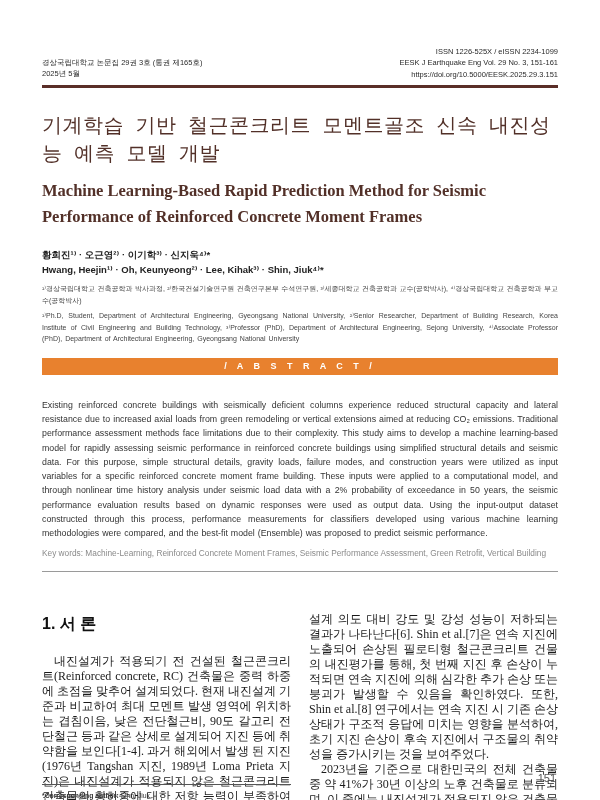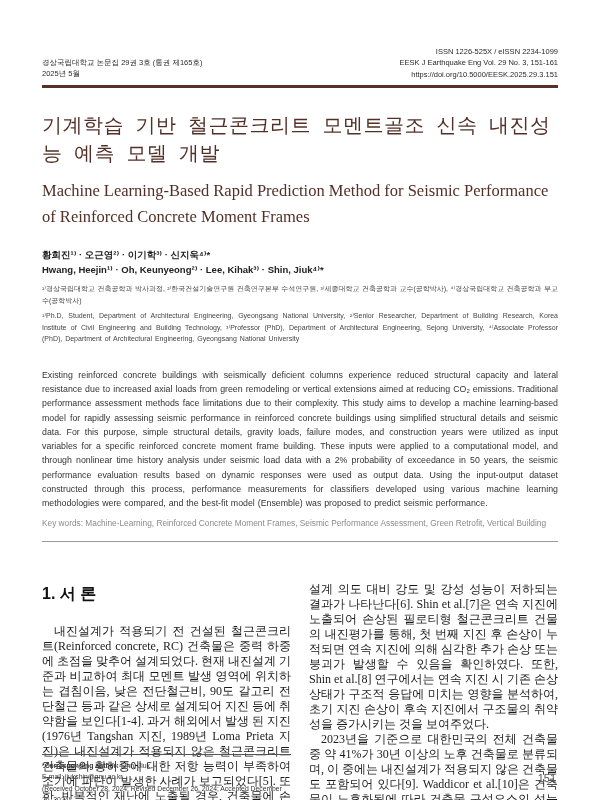--- a/index.html
+++ b/index.html
@@ -22,21 +22,21 @@
   
   .title-kr {
     margin-top:23px;
     font-family:"Liberation Serif","DejaVu Serif",serif;
     font-size:20px; line-height:28px; font-weight:500;
     color:#523028; word-spacing:0.30em; letter-spacing:0.5px;
   }
   .title-en {
     margin-top:11px;
     font-family:"Liberation Serif","DejaVu Serif",serif;
-    font-size:16.5px; line-height:26px; font-weight:400;
+    font-size:16.5px; line-height:26px; font-weight:700;
     color:#523028;
   }
 
   
   .authors { margin-top:17px; }
   .author-line-kr, .author-line-en { font-size:9.5px; font-weight:bold; color:#222; line-height:1.6; }
   .affil-kr { margin-top:6px; font-size:7px; line-height:1.65; color:#444; text-align:justify; }
   .affil-en { margin-top:4px; font-size:7px; line-height:1.65; color:#444; text-align:justify; word-spacing:1px; }
 
   
@@ -97,20 +97,21 @@
   <h1 class="title-kr">기계학습 기반 철근콘크리트 모멘트골조 신속 내진성능 예측 모델 개발</h1>
   <h2 class="title-en">Machine Learning-Based Rapid Prediction Method for Seismic Performance of Reinforced Concrete Moment Frames</h2>
 
   <div class="authors">
     <div class="author-line-kr">황희진¹⁾ · 오근영²⁾ · 이기학³⁾ · 신지욱⁴⁾*</div>
     <div class="author-line-en">Hwang, Heejin¹⁾ · Oh, Keunyeong²⁾ · Lee, Kihak³⁾ · Shin, Jiuk⁴⁾*</div>
     <div class="affil-kr">¹⁾경상국립대학교 건축공학과 박사과정, ²⁾한국건설기술연구원 건축연구본부 수석연구원, ³⁾세종대학교 건축공학과 교수(공학박사), ⁴⁾경상국립대학교 건축공학과 부교수(공학박사)</div>
     <div class="affil-en">¹⁾Ph.D, Student, Department of Architectural Engineering, Gyeongsang National University, ²⁾Senior Researcher, Department of Building Research, Korea Institute of Civil Engineering and Building Technology, ³⁾Professor (PhD), Department of Architectural Engineering, Sejong University, ⁴⁾Associate Professor (PhD), Department of Architectural Engineering, Gyeongsang National University</div>
   </div>
 
+  <div class="abstract-bar">/  A B S T R A C T  /</div>
   <p class="abstract-body">Existing reinforced concrete buildings with seismically deficient columns experience reduced structural capacity and lateral resistance due to increased axial loads from green remodeling or vertical extensions aimed at reducing CO₂ emissions. Traditional performance assessment methods face limitations due to their complexity. This study aims to develop a machine learning-based model for rapidly assessing seismic performance in reinforced concrete buildings using simplified structural details and seismic data. For this purpose, simple structural details, gravity loads, failure modes, and construction years were utilized as input variables for a specific reinforced concrete moment frame building. These inputs were applied to a computational model, and through nonlinear time history analysis under seismic load data with a 2% probability of exceedance in 50 years, the seismic performance evaluation results based on dynamic responses were used as output data. Using the input-output dataset constructed through this process, performance measurements for classifiers developed using various machine learning methodologies were compared, and the best-fit model (Ensemble) was proposed to predict seismic performance.</p>
   <p class="keywords">
     <span>Key words:</span>
     <span>Machine-Learning, Reinforced Concrete Moment Frames, Seismic Performance Assessment, Green Retrofit, Vertical Building</span>
   </p>
   <hr class="keywords-rule">
 
   <div class="columns">
     <div class="col">
       <h3 class="section-heading">1. 서 론</h3>

